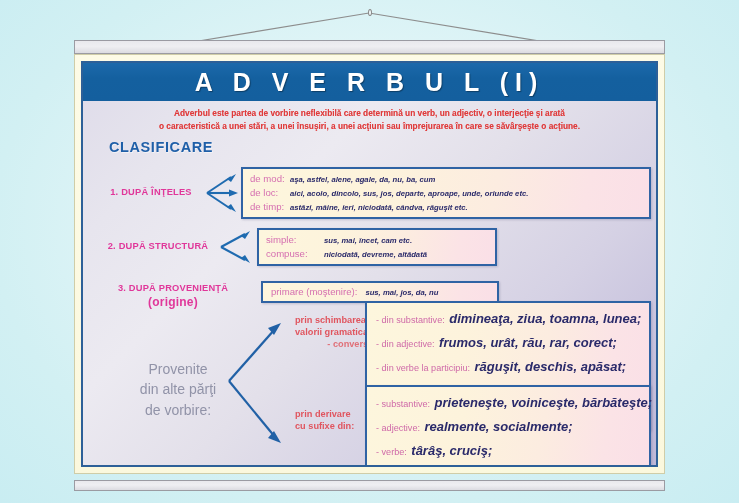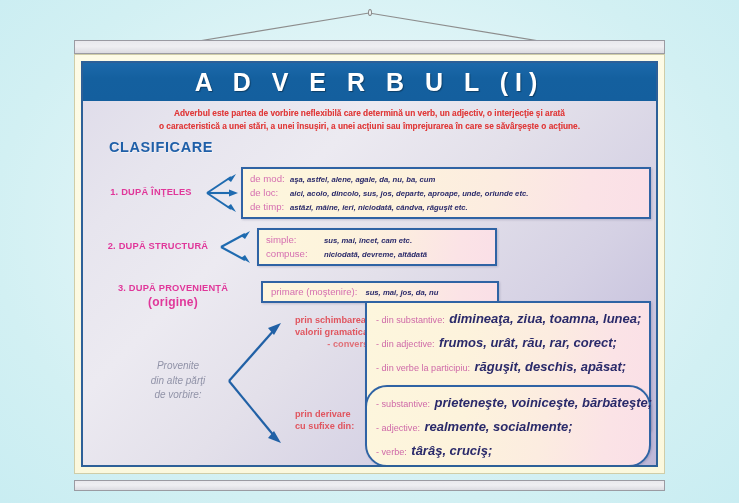--- a/index.html
+++ b/index.html
@@ -129,25 +129,24 @@
     font-style: italic;
   }
 
   
   .w-mod  { display:inline-block; width: 40px; }
   .w-simp { display:inline-block; width: 58px; }
 
   
   .prov-label {
     color: #9193a8;
-    font-size: 10px;
+    font-size: 14px;
     line-height: 1.45;
     text-align: center;
     font-weight: normal;
-    font-style: italic;
   }
 
   .branch-text {
     color: #e0555f;
     font-size: 9.2px;
     font-weight: bold;
     line-height: 1.3;
   }
   .branch-text .dim { color: #e07078; font-weight: bold; }
 
@@ -300,21 +299,21 @@
         <div class="dlist-line">
           <span class="k">- din alte verbe:</span>
           <span class="v">poate;</span>
         </div>
         <div class="dlist-line">
           <span class="k">- din pronume:</span>
           <span class="v">ce, cât.</span>
         </div>
       </div>
 
-      <div class="box" style="position:absolute; left:282px; top:322px; width:286px; padding:3px 9px;border-radius:22px;">
+      <div class="box" style="position:absolute; left:282px; top:322px; width:286px; padding:3px 9px;">
         <div class="dlist-line">
           <span class="k">- substantive:</span>
           <span class="v">prieteneşte, voiniceşte, bărbăteşte;</span>
         </div>
         <div class="dlist-line">
           <span class="k">- adjective:</span>
           <span class="v">realmente, socialmente;</span>
         </div>
         <div class="dlist-line">
           <span class="k">- verbe:</span>

